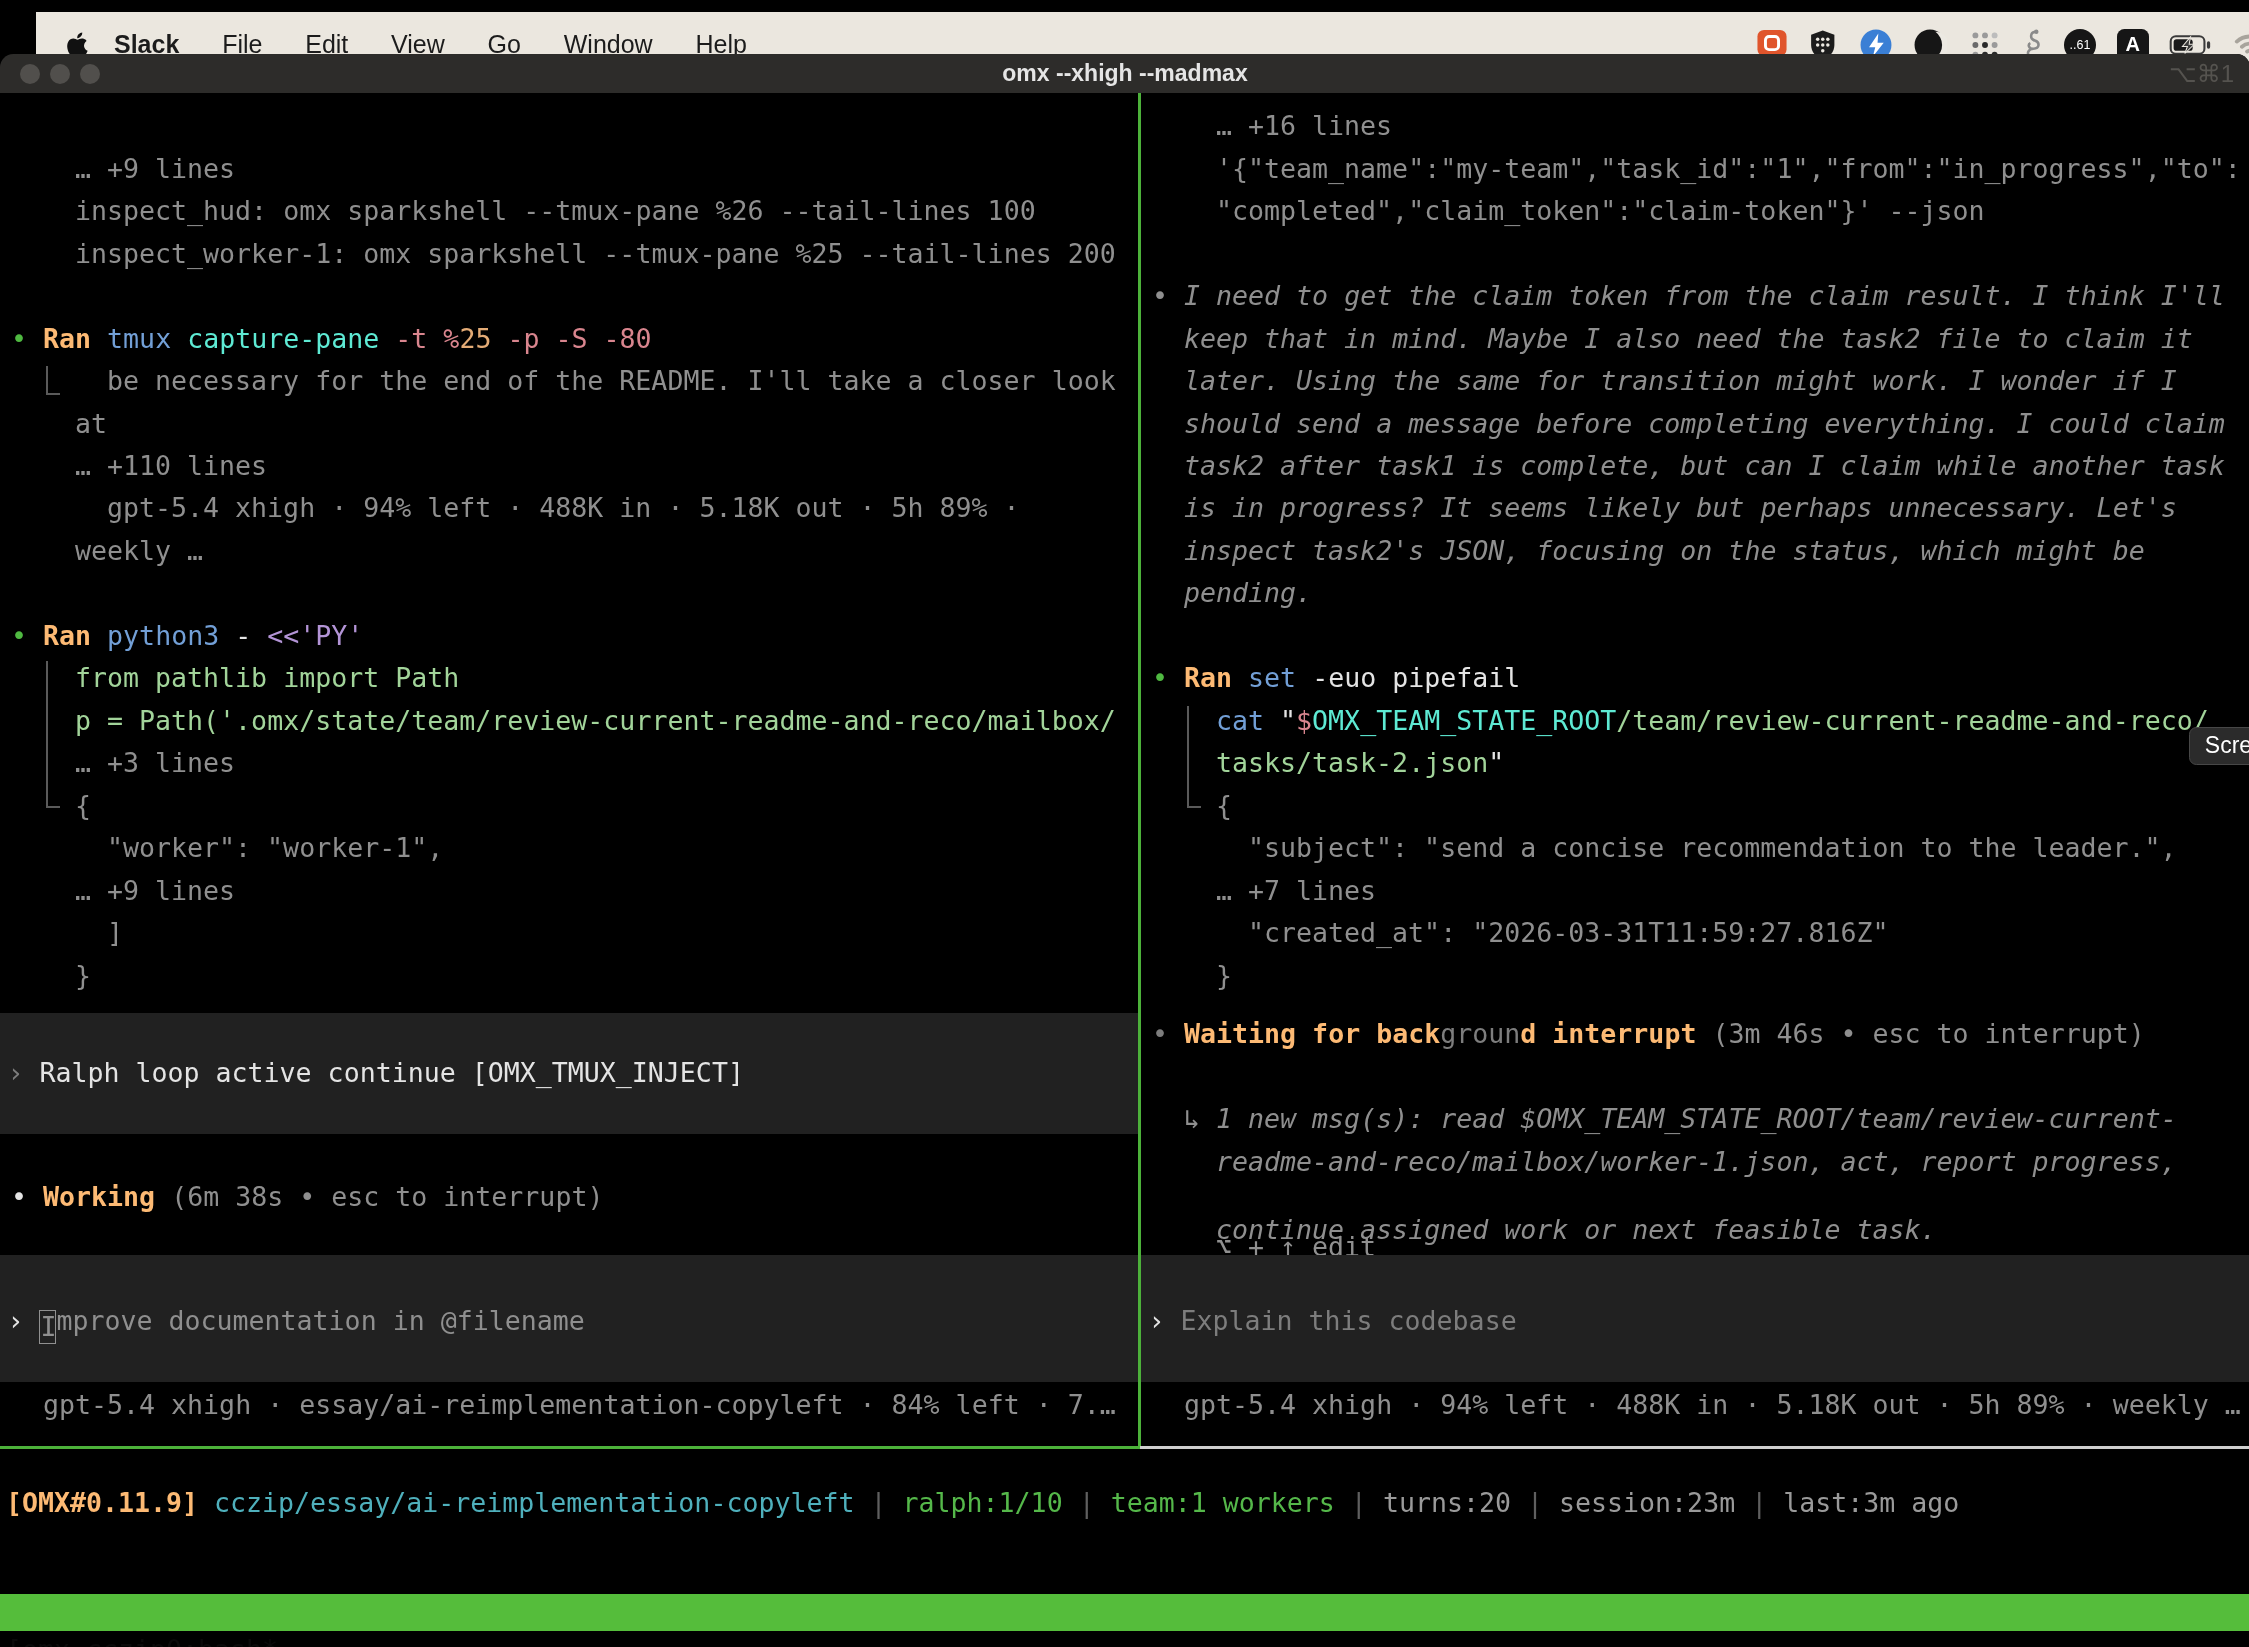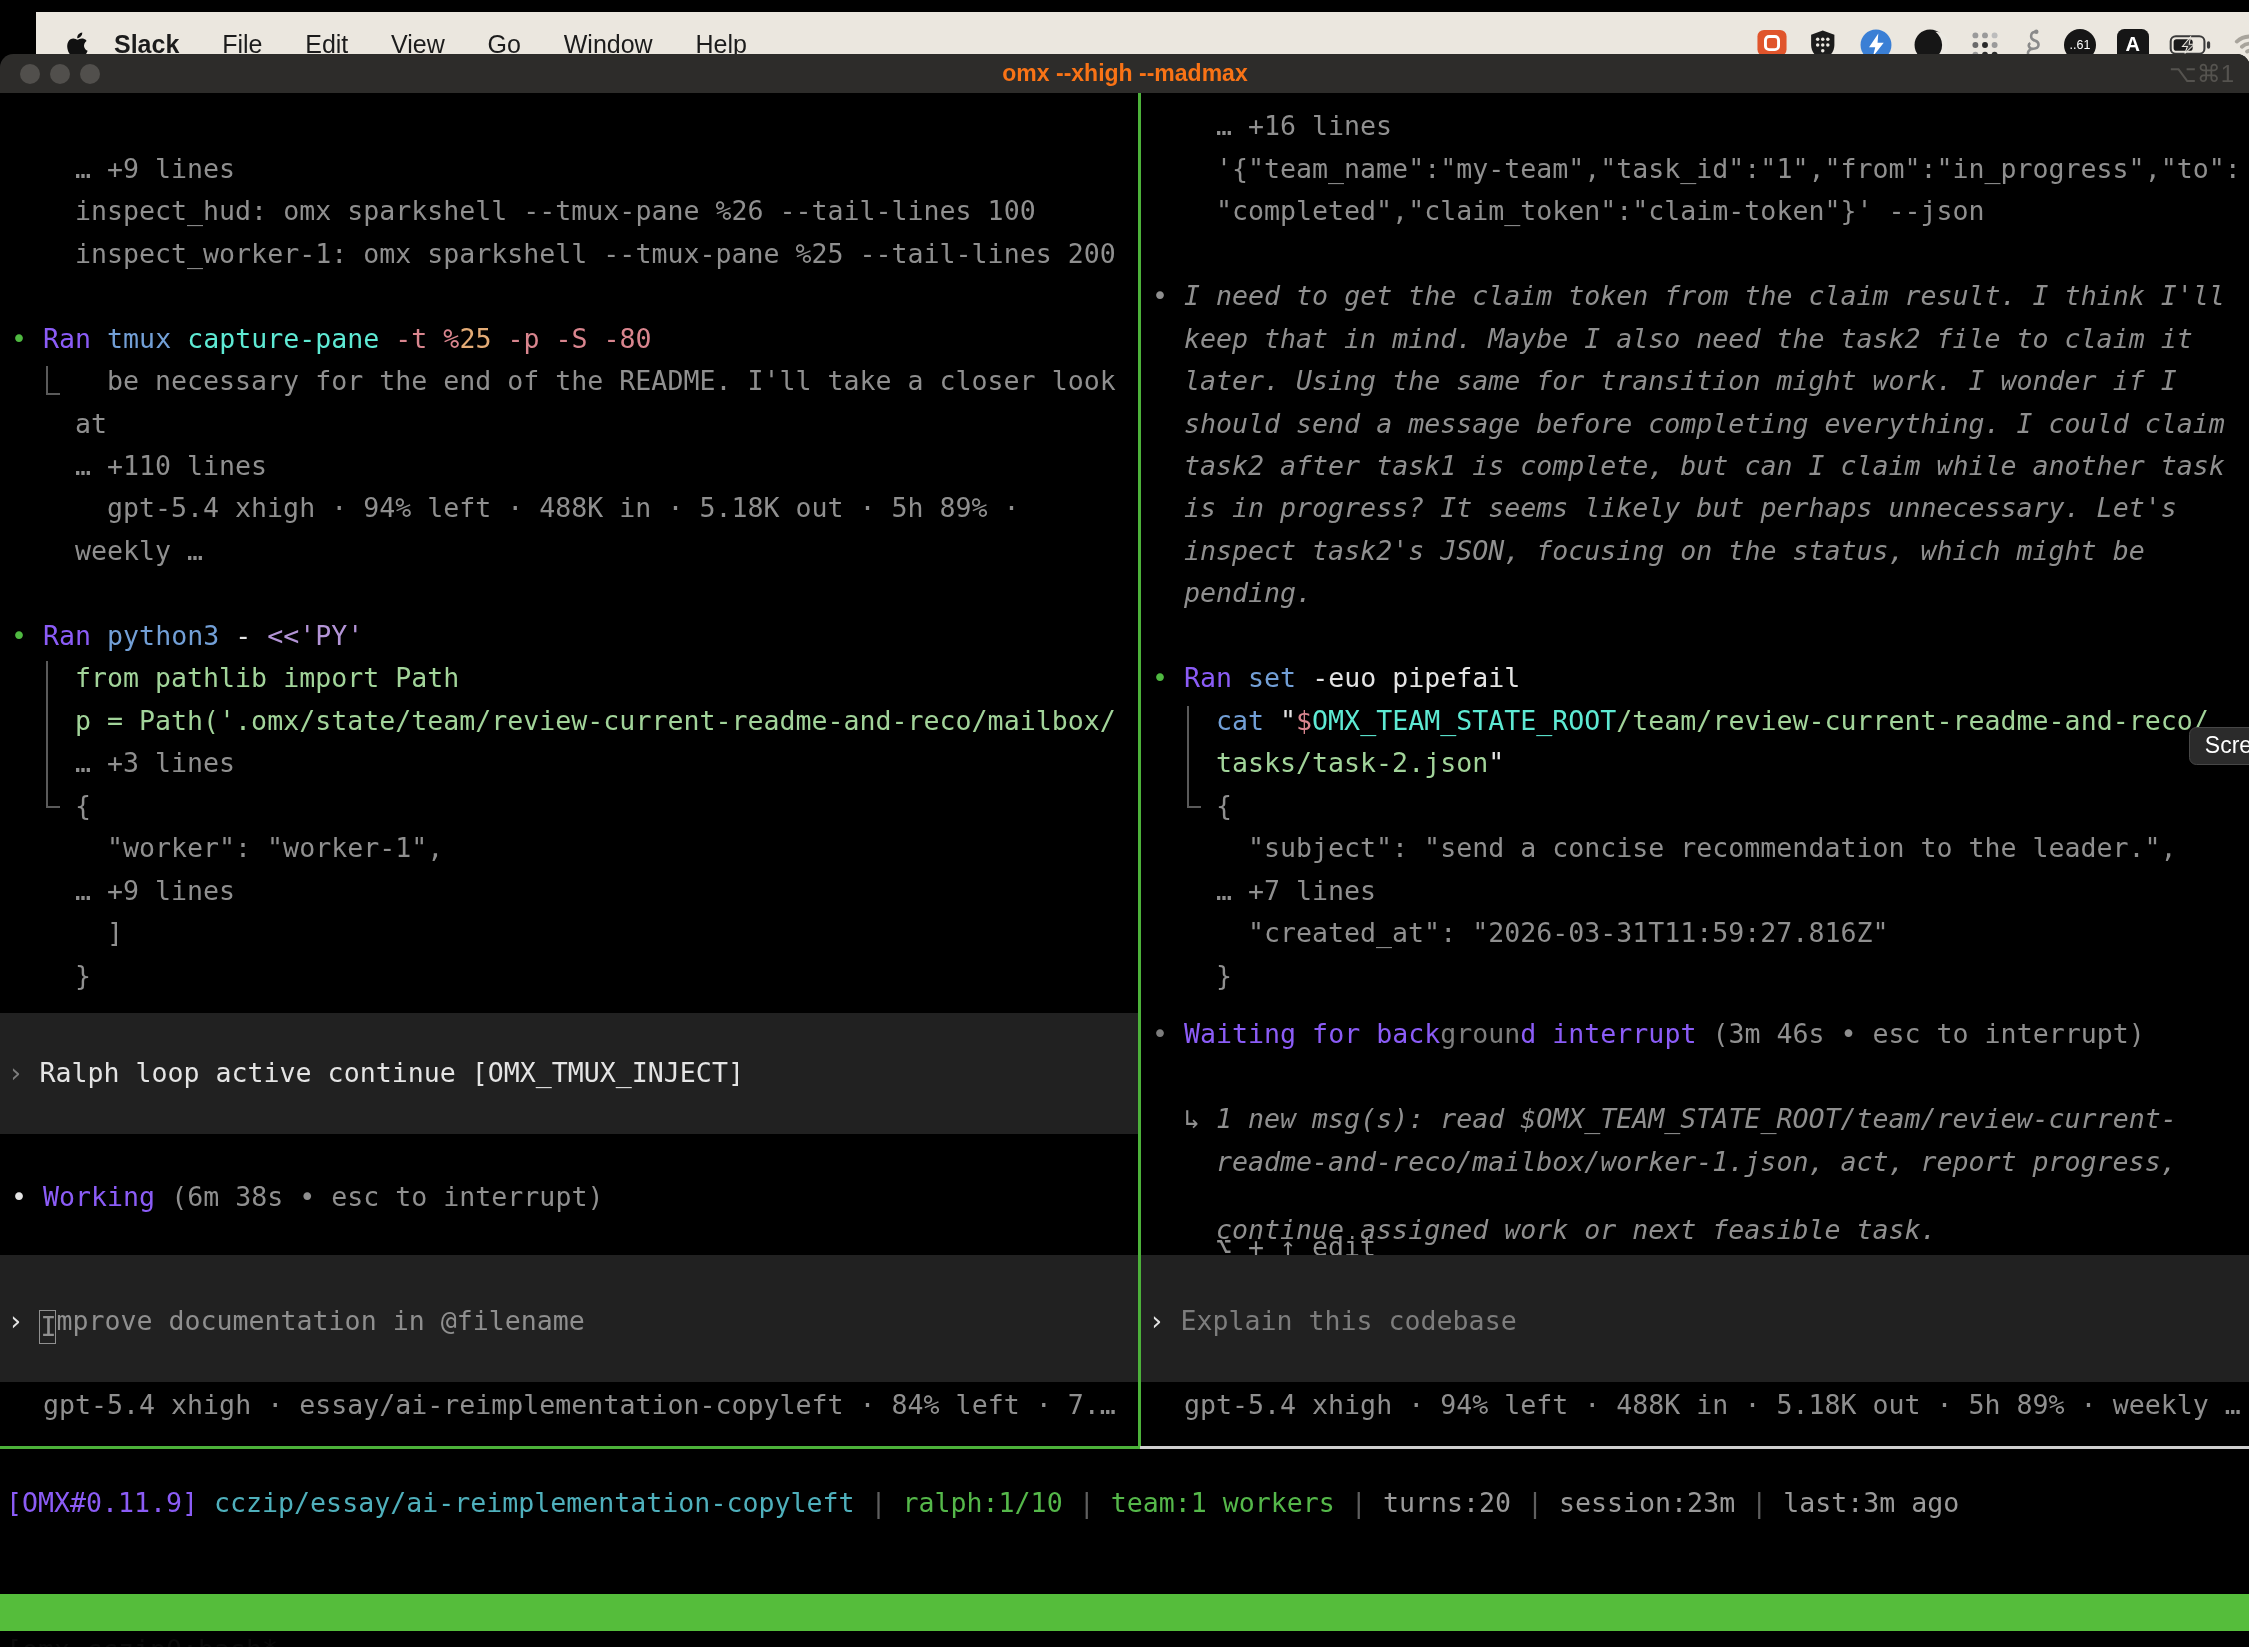--- a/index.html
+++ b/index.html
@@ -21,33 +21,33 @@
            font-size:20px;font-weight:700;display:flex;align-items:center;justify-content:center;
            font-family:"Liberation Sans",sans-serif;}
   
   .window-bg{position:absolute;left:0;top:54px;width:2250px;height:1594px;background:#000;
              border-radius:13.3px 13.3px 0 0;}
   .titlebar{position:absolute;left:0;top:54px;width:2250px;height:39px;background:#2d2c2a;
             border-radius:13.3px 13.3px 0 0;}
   .tl{position:absolute;top:9.6px;width:20px;height:20px;border-radius:50%;background:#514f4c;}
   .tl.c{left:20px}.tl.m{left:50px}.tl.z{left:80px}
   .win-title{position:absolute;top:5.9px;left:50%;transform:translateX(-50%);
-             font-family:"Liberation Sans",sans-serif;font-size:23px;font-weight:700;color:#f97316;}
+             font-family:"Liberation Sans",sans-serif;font-size:23px;font-weight:700;color:#e5e5e5;}
   .win-short{position:absolute;top:5.9px;right:16px;font-family:"Liberation Sans",sans-serif;
              font-size:24px;color:#55534f;}
   
   .pane{position:absolute;top:93px;height:1353px;overflow:hidden;background:#000;}
   .pane-left{left:0;width:1138px;}
   .pane-right{left:1141px;width:1109px;text-align:center;}
   .divider{position:absolute;left:1138px;top:93px;width:3.7px;height:1353px;background:#4cb13a;}
   .hb-l{position:absolute;left:0;top:1446px;width:1140px;height:3px;background:#4cb13a;}
   .hb-r{position:absolute;left:1140px;top:1446px;width:1110px;height:3px;background:#cfcfcf;}
   .line{position:absolute;height:43px;line-height:43px;font-size:26.6px;white-space:pre;color:#8f8f8f;}
   .ch{left:7.4px}.bl{left:11px}.x2{left:43px}.x4{left:75px}.x6{left:107px}
-  .w{color:#e4e4e4}.b{font-weight:400}.bw{color:#8b5cf6;font-weight:400}
+  .w{color:#e4e4e4}.b{font-weight:400}.bw{color:#fdba74;font-weight:700}
   .gray{color:#8f8f8f}.dim{color:#7d7d7d}
   .gbul{color:#4fb941}
   .blue{color:#729fd6}.lav{color:#5eead4}.violet{color:#b394d6}
   .pink{color:#d9858e}.orange{color:#e3ab76}.cgreen{color:#a2d49a}
   .ital{font-style:italic}
   .band{position:absolute;left:0;width:100%;background:#212121;}
   .elbow{position:absolute;width:11.8px;border-left:2.2px solid #5a5a5a;border-bottom:2.2px solid #5a5a5a;}
   .cursor{display:inline-block;box-sizing:border-box;width:17px;height:34px;line-height:31px;
           border:1.5px solid #909090;vertical-align:-5.9px;}
   

